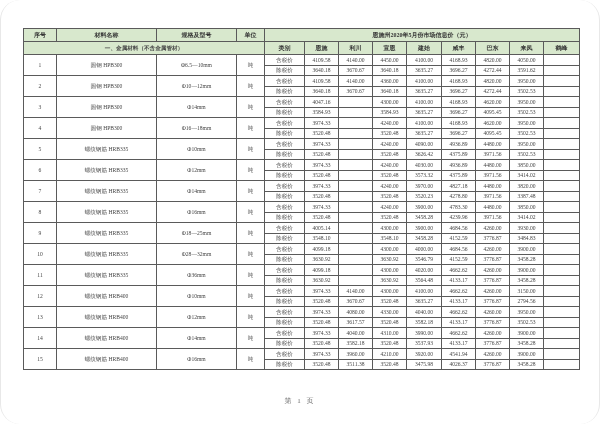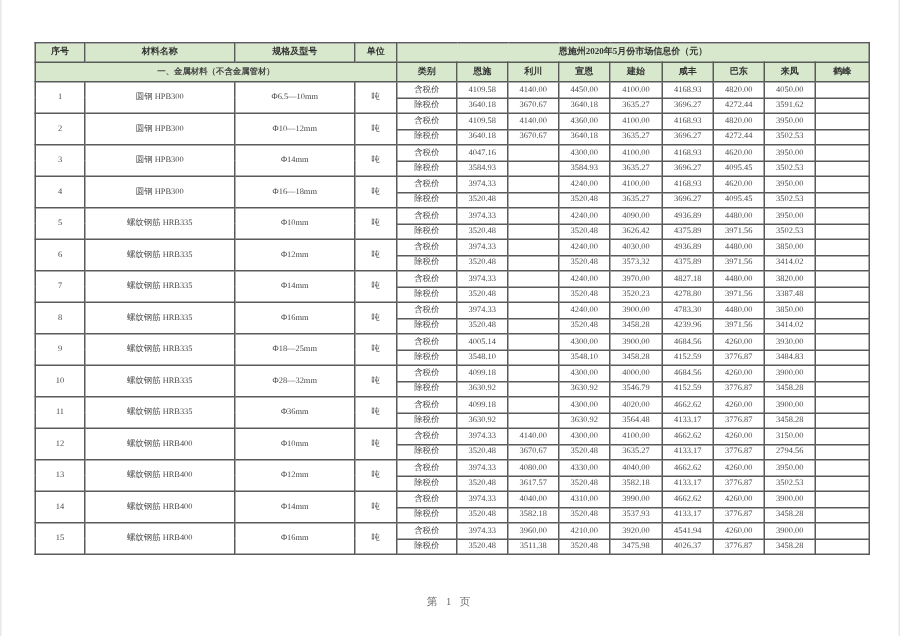--- a/index.html
+++ b/index.html
@@ -1,19 +1,19 @@
 <!DOCTYPE html>
 <html><head>
 <meta charset="utf-8">
 <style>
   * { margin:0; padding:0; box-sizing:border-box; }
   html,body { width:600px; height:424px; background:#ffffff; overflow:hidden;
     font-family:"Liberation Serif","DejaVu Serif",serif; }
   .page { position:relative; width:600px; height:424px; background:#fff;
-    border-left:1px solid #e8e8e8; border-right:1px solid #e8e8e8; }
+    border-left:1px solid #e8e8e8; border-right:1px solid #e8e8e8;border-radius:20px; }
   table.price-table { position:absolute; left:22px; top:28px; width:556px;
     border-collapse:collapse; table-layout:fixed; }
   .price-table th, .price-table td {
     border:0.8px solid #5a5a5a; text-align:center; vertical-align:middle;
     font-size:5.6px; line-height:1.15; color:#474747; height:10.5px;
     overflow:hidden; white-space:nowrap; padding:0 1px; }
   .price-table thead th { background:#d8e8cd; font-weight:bold; color:#333;
     font-size:6px; height:13px; }
   .section-cell { background:#d8e8cd; font-weight:bold; color:#333;
     font-size:6px; height:12px; }

